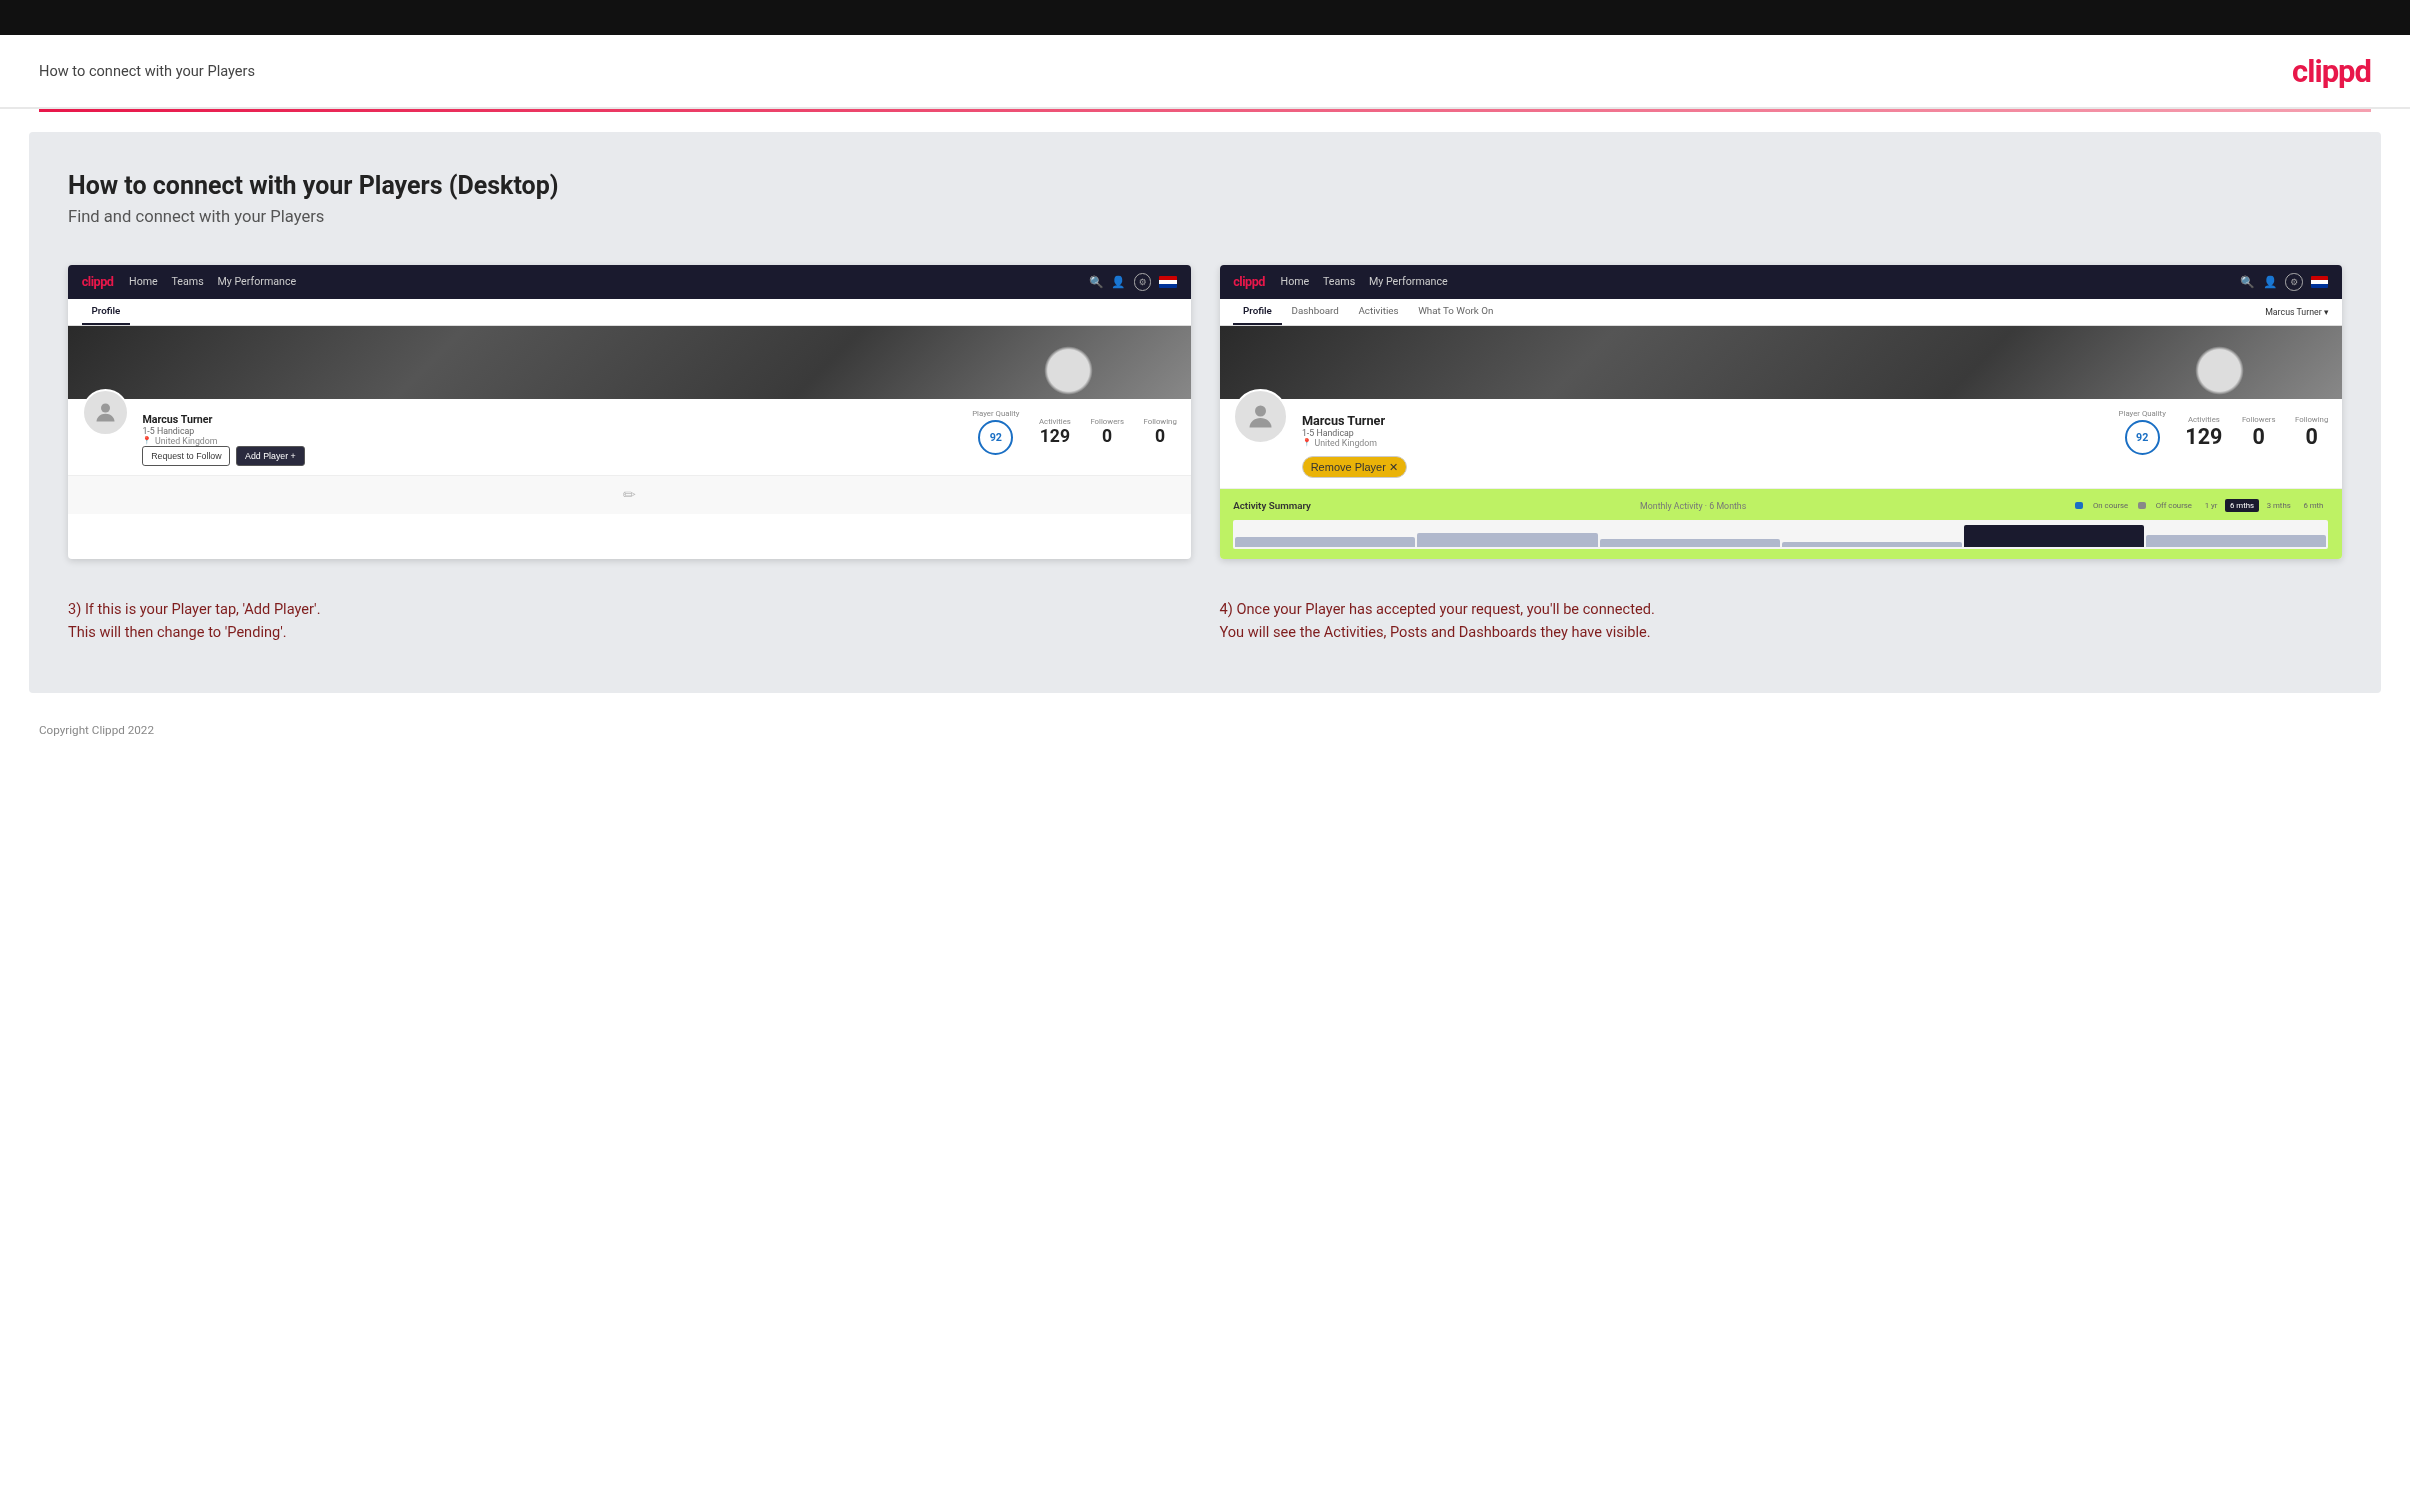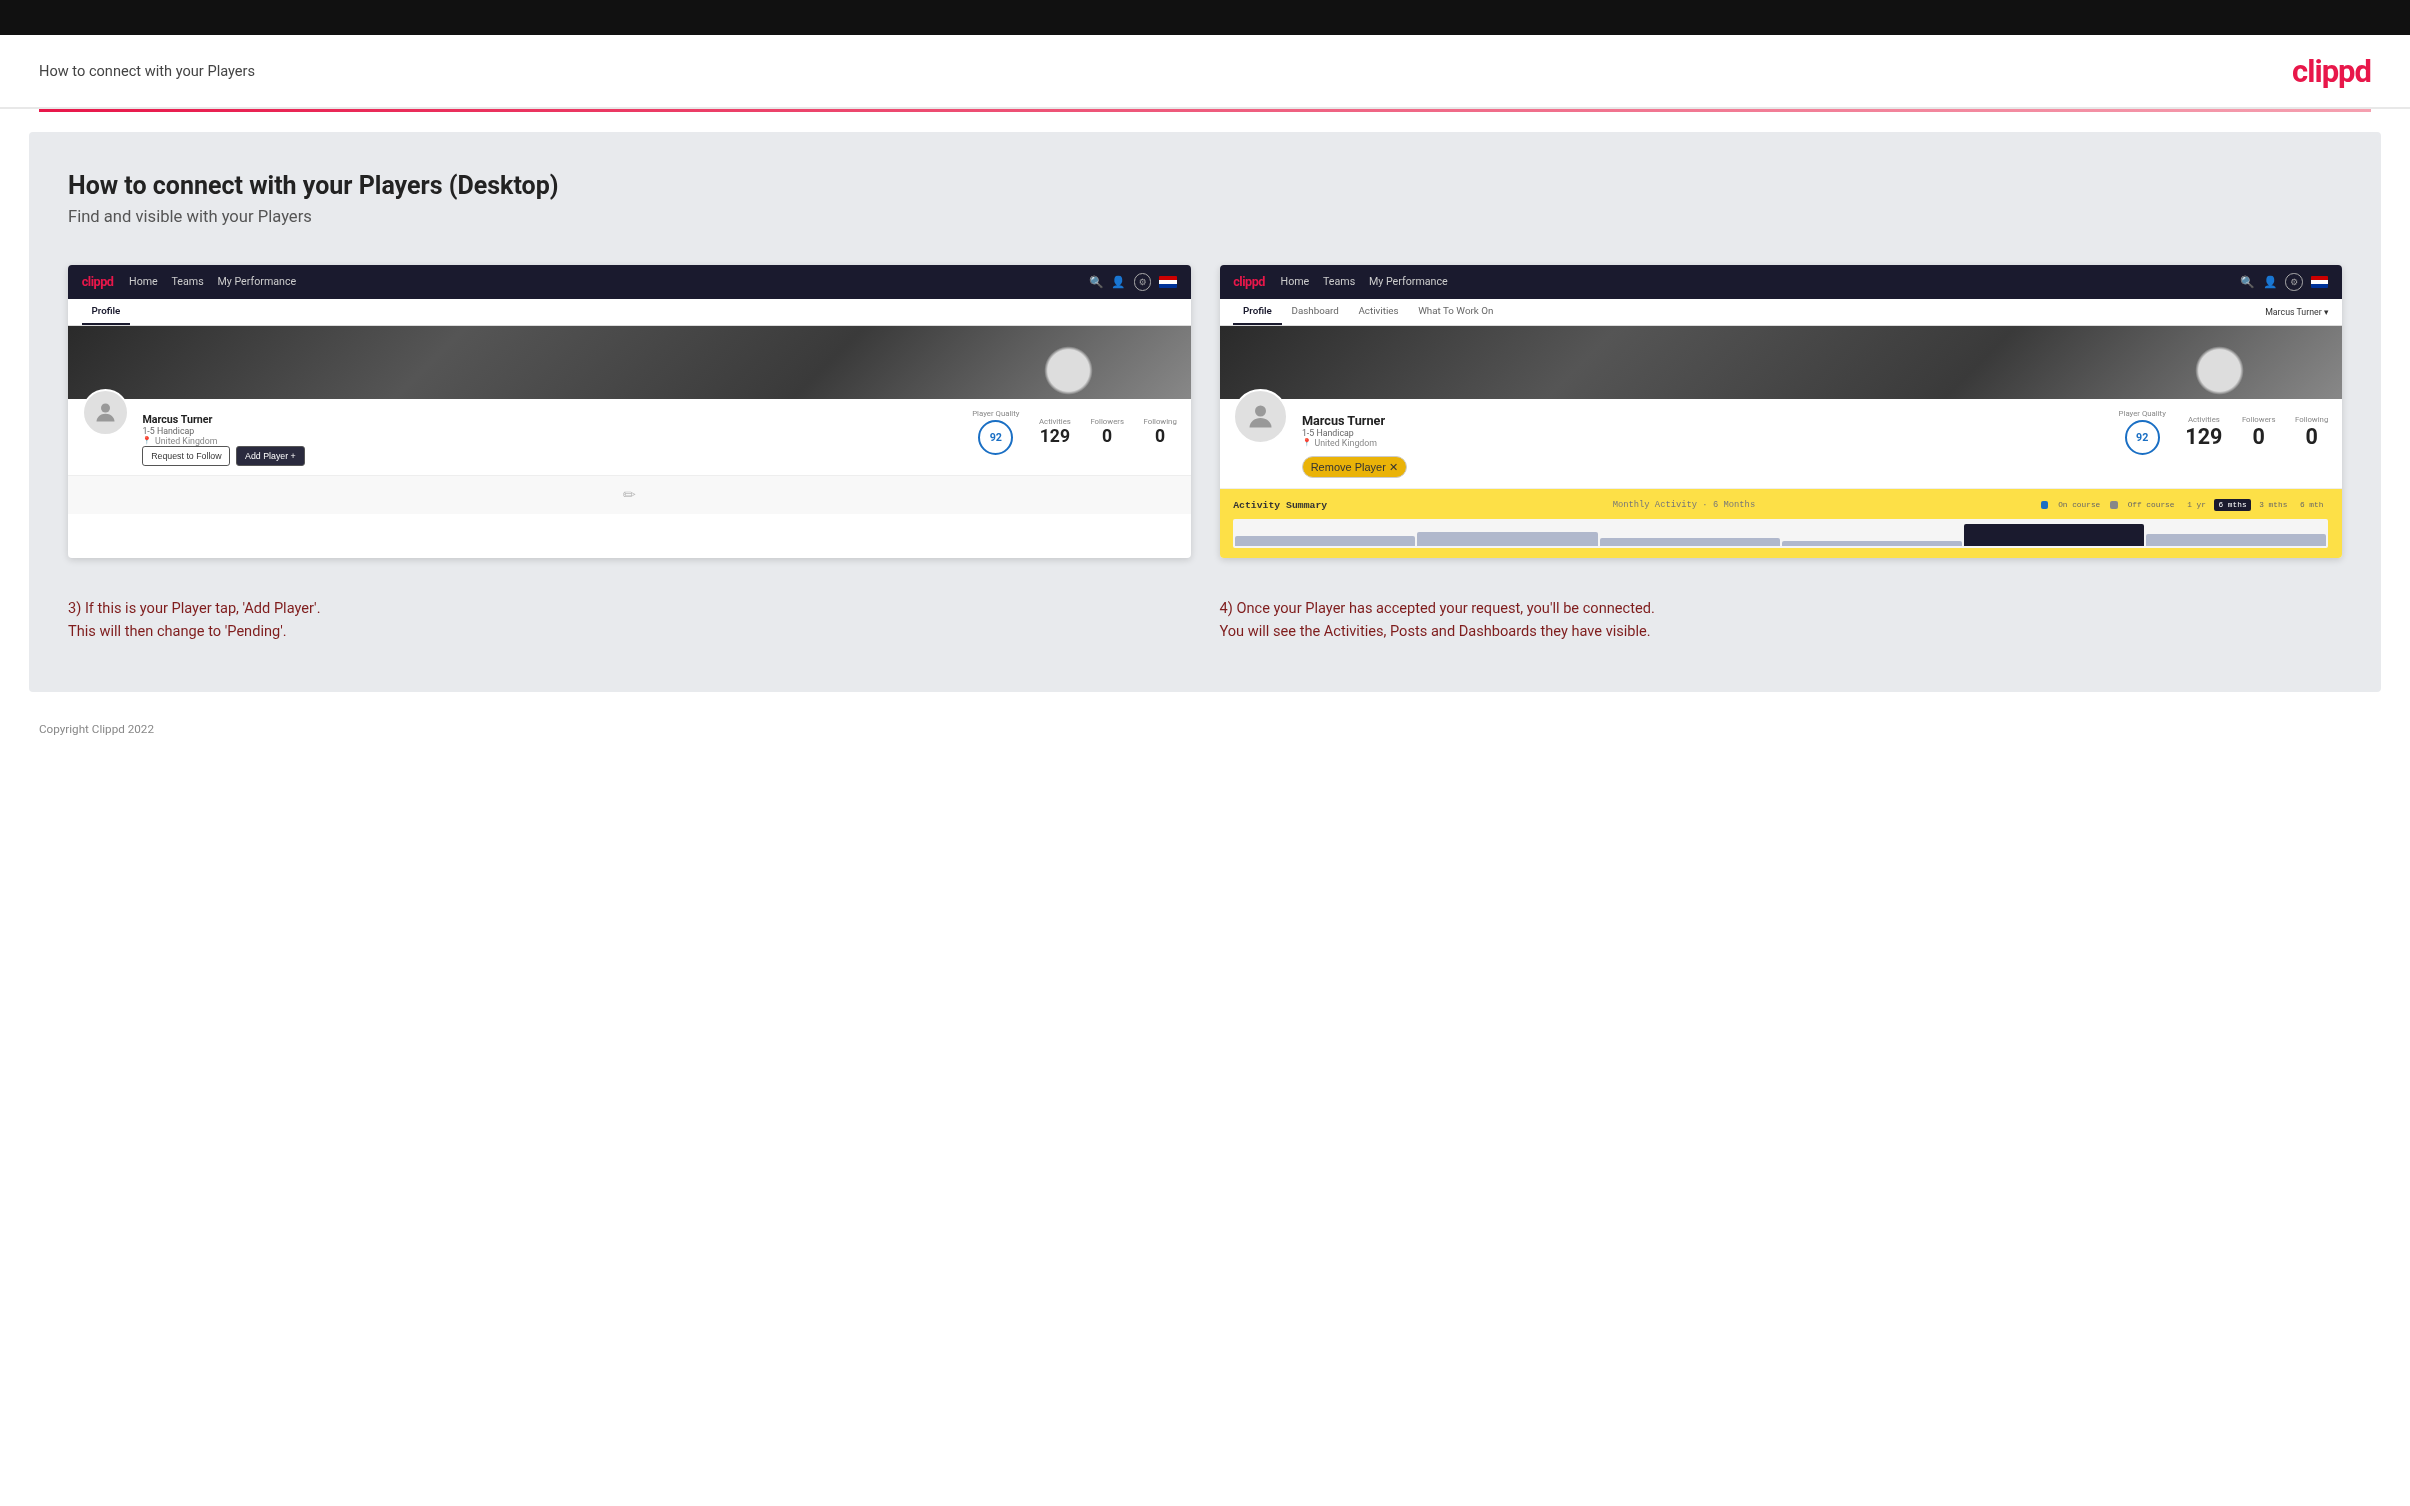--- a/index.html
+++ b/index.html
@@ -265,24 +265,23 @@
       text-align: center;
     }
     .mock-stat-group {
       display: flex;
       flex-direction: column;
       align-items: center;
     }
 
     
     .mock-activity-summary {
-      background: #fde047;
+      background: #bef264;
       padding: 9.8px 13.7px;
       border-top: 1px solid #eee;
-      font-family: Liberation Mono, monospace;
     }
     .mock-activity-header {
       display: flex;
       align-items: center;
       justify-content: space-between;
       margin-bottom: 7.8px;
     }
     .mock-activity-title {
       font-size: 9.8px;
       font-weight: 600;
@@ -395,21 +394,21 @@
 <div class="page-header">
   <span class="page-header-title">How to connect with your Players</span>
   <span class="clippd-logo">clippd</span>
 </div>
 
 <div class="header-divider"></div>
 
 <div class="main-content">
 
   <div class="main-title">How to connect with your Players (Desktop)</div>
-  <div class="main-subtitle">Find and visible with your Players</div>
+  <div class="main-subtitle">Find and connect with your Players</div>
 
   <div class="screenshots-row">
 
     <div class="screenshot-container">
 
       <div class="mock-navbar">
         <span class="mock-logo">clippd</span>
         <div class="mock-nav-links">
           <span class="mock-nav-link">Home</span>
           <span class="mock-nav-link">Teams</span>

